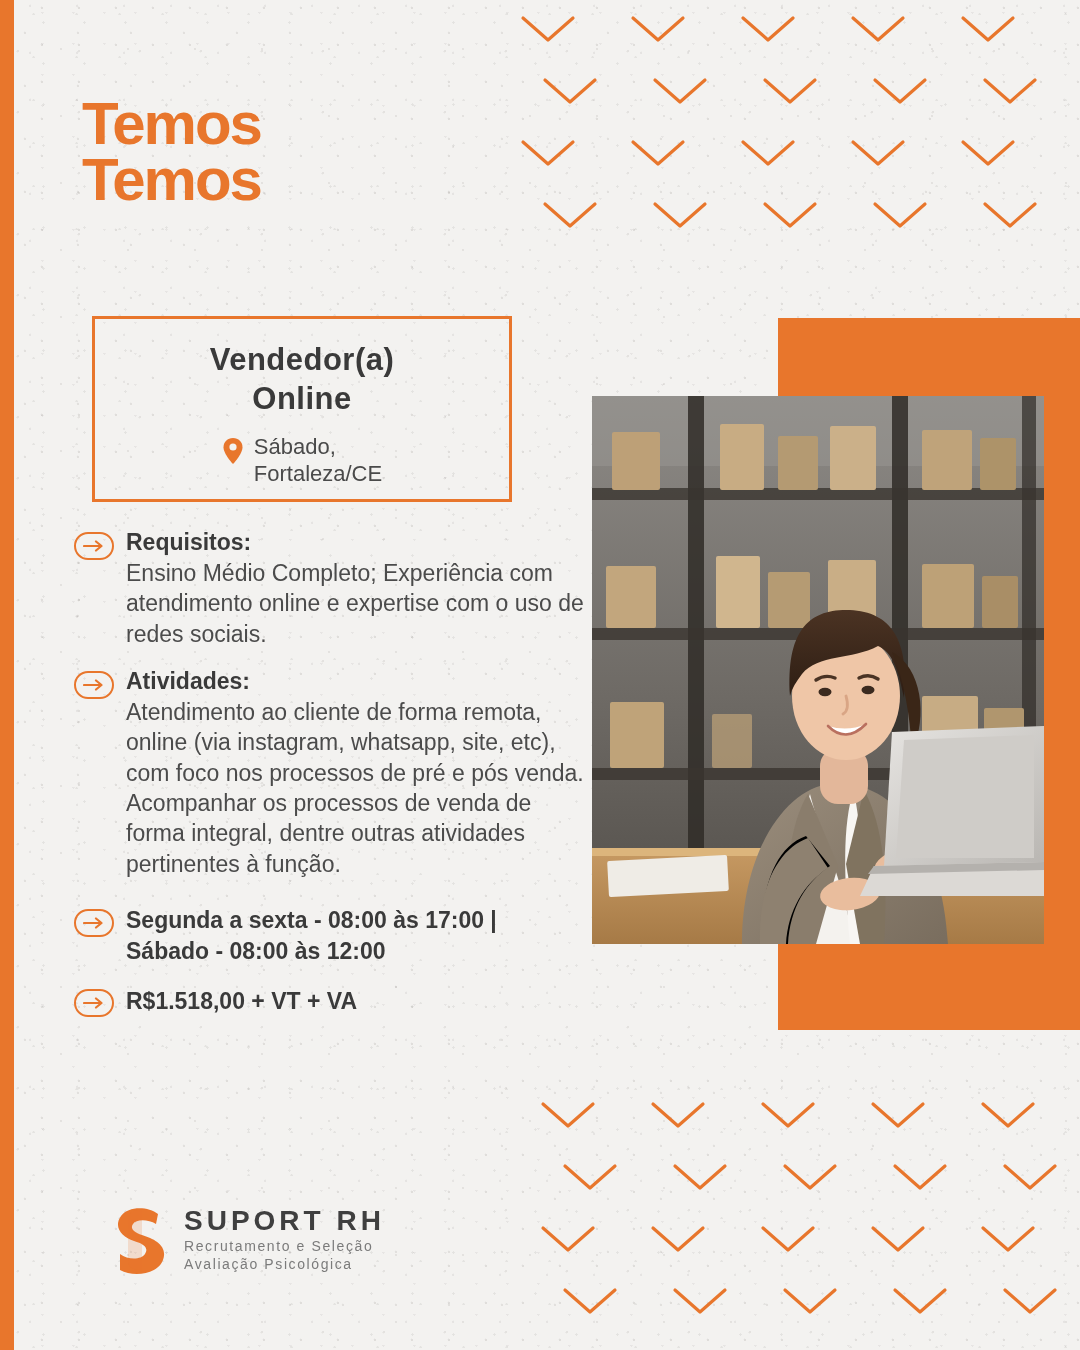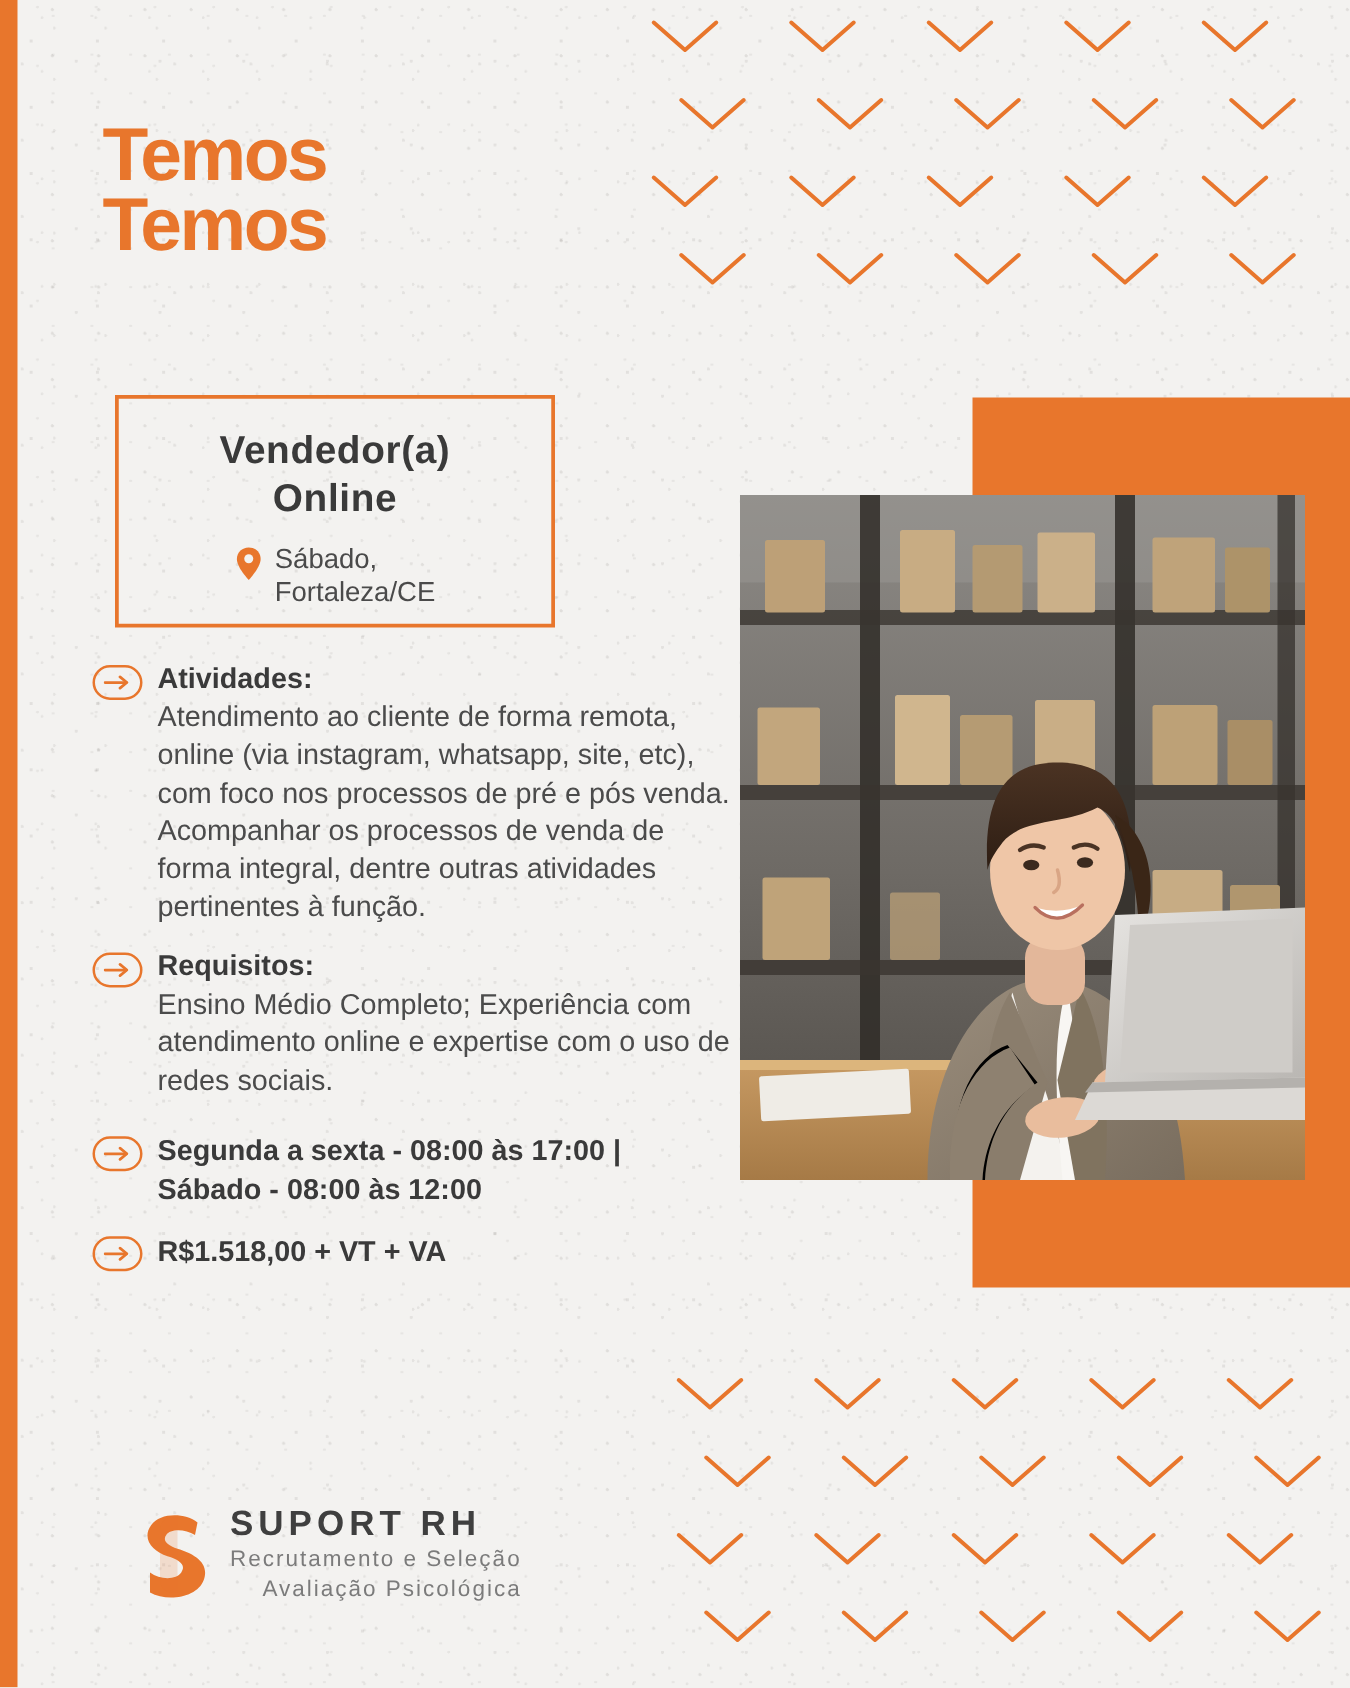--- a/index.html
+++ b/index.html
@@ -60,21 +60,21 @@
     font-size: 60px;
     font-weight: 700;
     line-height: .94;
     letter-spacing: -2px;
   }
 
   
   .title-box {
     position: absolute;
     left: 92px; top: 316px;
-    width: 352px; height: 186px;
+    width: 420px; height: 186px;
     border: 3px solid #e8762c;
     display: flex;
     flex-direction: column;
     align-items: center;
     padding-top: 22px;
   }
   .title-box .jt {
     color: #3a3a3a;
     font-size: 31px;
     font-weight: 700;
@@ -182,24 +182,23 @@
   .brand-mark { width: 62px; height: 72px; }
   .brand-text .brand-name {
     color: #3f3f3f;
     font-size: 28px;
     font-weight: 700;
     letter-spacing: 4px;
     line-height: 1.1;
   }
   .brand-text .brand-sub {
     color: #7b7b7b;
-    font-size: 18px;
+    font-size: 14px;
     letter-spacing: 1.6px;
     line-height: 1.35;
-    text-align: right;
   }
 </style>
 </head>
 <body>
 
 <div id="poster">
 
   <div class="left-stripe"></div>
 
   <div class="chev-field" id="chev-top" style="left:520px; top:14px; width:560px; height:250px;">
@@ -543,35 +542,35 @@
   <div class="bullets">
 
     <div class="bullet">
       <span class="arrow-badge">
         <svg width="22" height="12" viewBox="0 0 22 12">
           <line x1="1" y1="6" x2="18" y2="6" stroke="#e8762c" stroke-width="2.2" stroke-linecap="round"></line>
           <polyline points="13,1.5 18.5,6 13,10.5" fill="none" stroke="#e8762c" stroke-width="2.2" stroke-linecap="round" stroke-linejoin="round"></polyline>
         </svg>
       </span>
       <div class="bullet-body">
-        <div class="bullet-head">Atividades:</div>
-        <div class="bullet-text">Atendimento ao cliente de forma remota, online (via instagram, whatsapp, site, etc), com foco nos processos de pré e pós venda. Acompanhar os processos de venda de forma integral, dentre outras atividades pertinentes à função.</div>
+        <div class="bullet-head">Requisitos:</div>
+        <div class="bullet-text">Ensino Médio Completo; Experiência com atendimento online e expertise com o uso de redes sociais.</div>
       </div>
     </div>
 
     <div class="bullet">
       <span class="arrow-badge">
         <svg width="22" height="12" viewBox="0 0 22 12">
           <line x1="1" y1="6" x2="18" y2="6" stroke="#e8762c" stroke-width="2.2" stroke-linecap="round"></line>
           <polyline points="13,1.5 18.5,6 13,10.5" fill="none" stroke="#e8762c" stroke-width="2.2" stroke-linecap="round" stroke-linejoin="round"></polyline>
         </svg>
       </span>
       <div class="bullet-body">
-        <div class="bullet-head">Requisitos:</div>
-        <div class="bullet-text">Ensino Médio Completo; Experiência com atendimento online e expertise com o uso de redes sociais.</div>
+        <div class="bullet-head">Atividades:</div>
+        <div class="bullet-text">Atendimento ao cliente de forma remota, online (via instagram, whatsapp, site, etc), com foco nos processos de pré e pós venda. Acompanhar os processos de venda de forma integral, dentre outras atividades pertinentes à função.</div>
       </div>
     </div>
 
     <div class="bullet" style="margin-top:26px;justify-content:space-between;">
       <span class="arrow-badge">
         <svg width="22" height="12" viewBox="0 0 22 12">
           <line x1="1" y1="6" x2="18" y2="6" stroke="#e8762c" stroke-width="2.2" stroke-linecap="round"></line>
           <polyline points="13,1.5 18.5,6 13,10.5" fill="none" stroke="#e8762c" stroke-width="2.2" stroke-linecap="round" stroke-linejoin="round"></polyline>
         </svg>
       </span>

